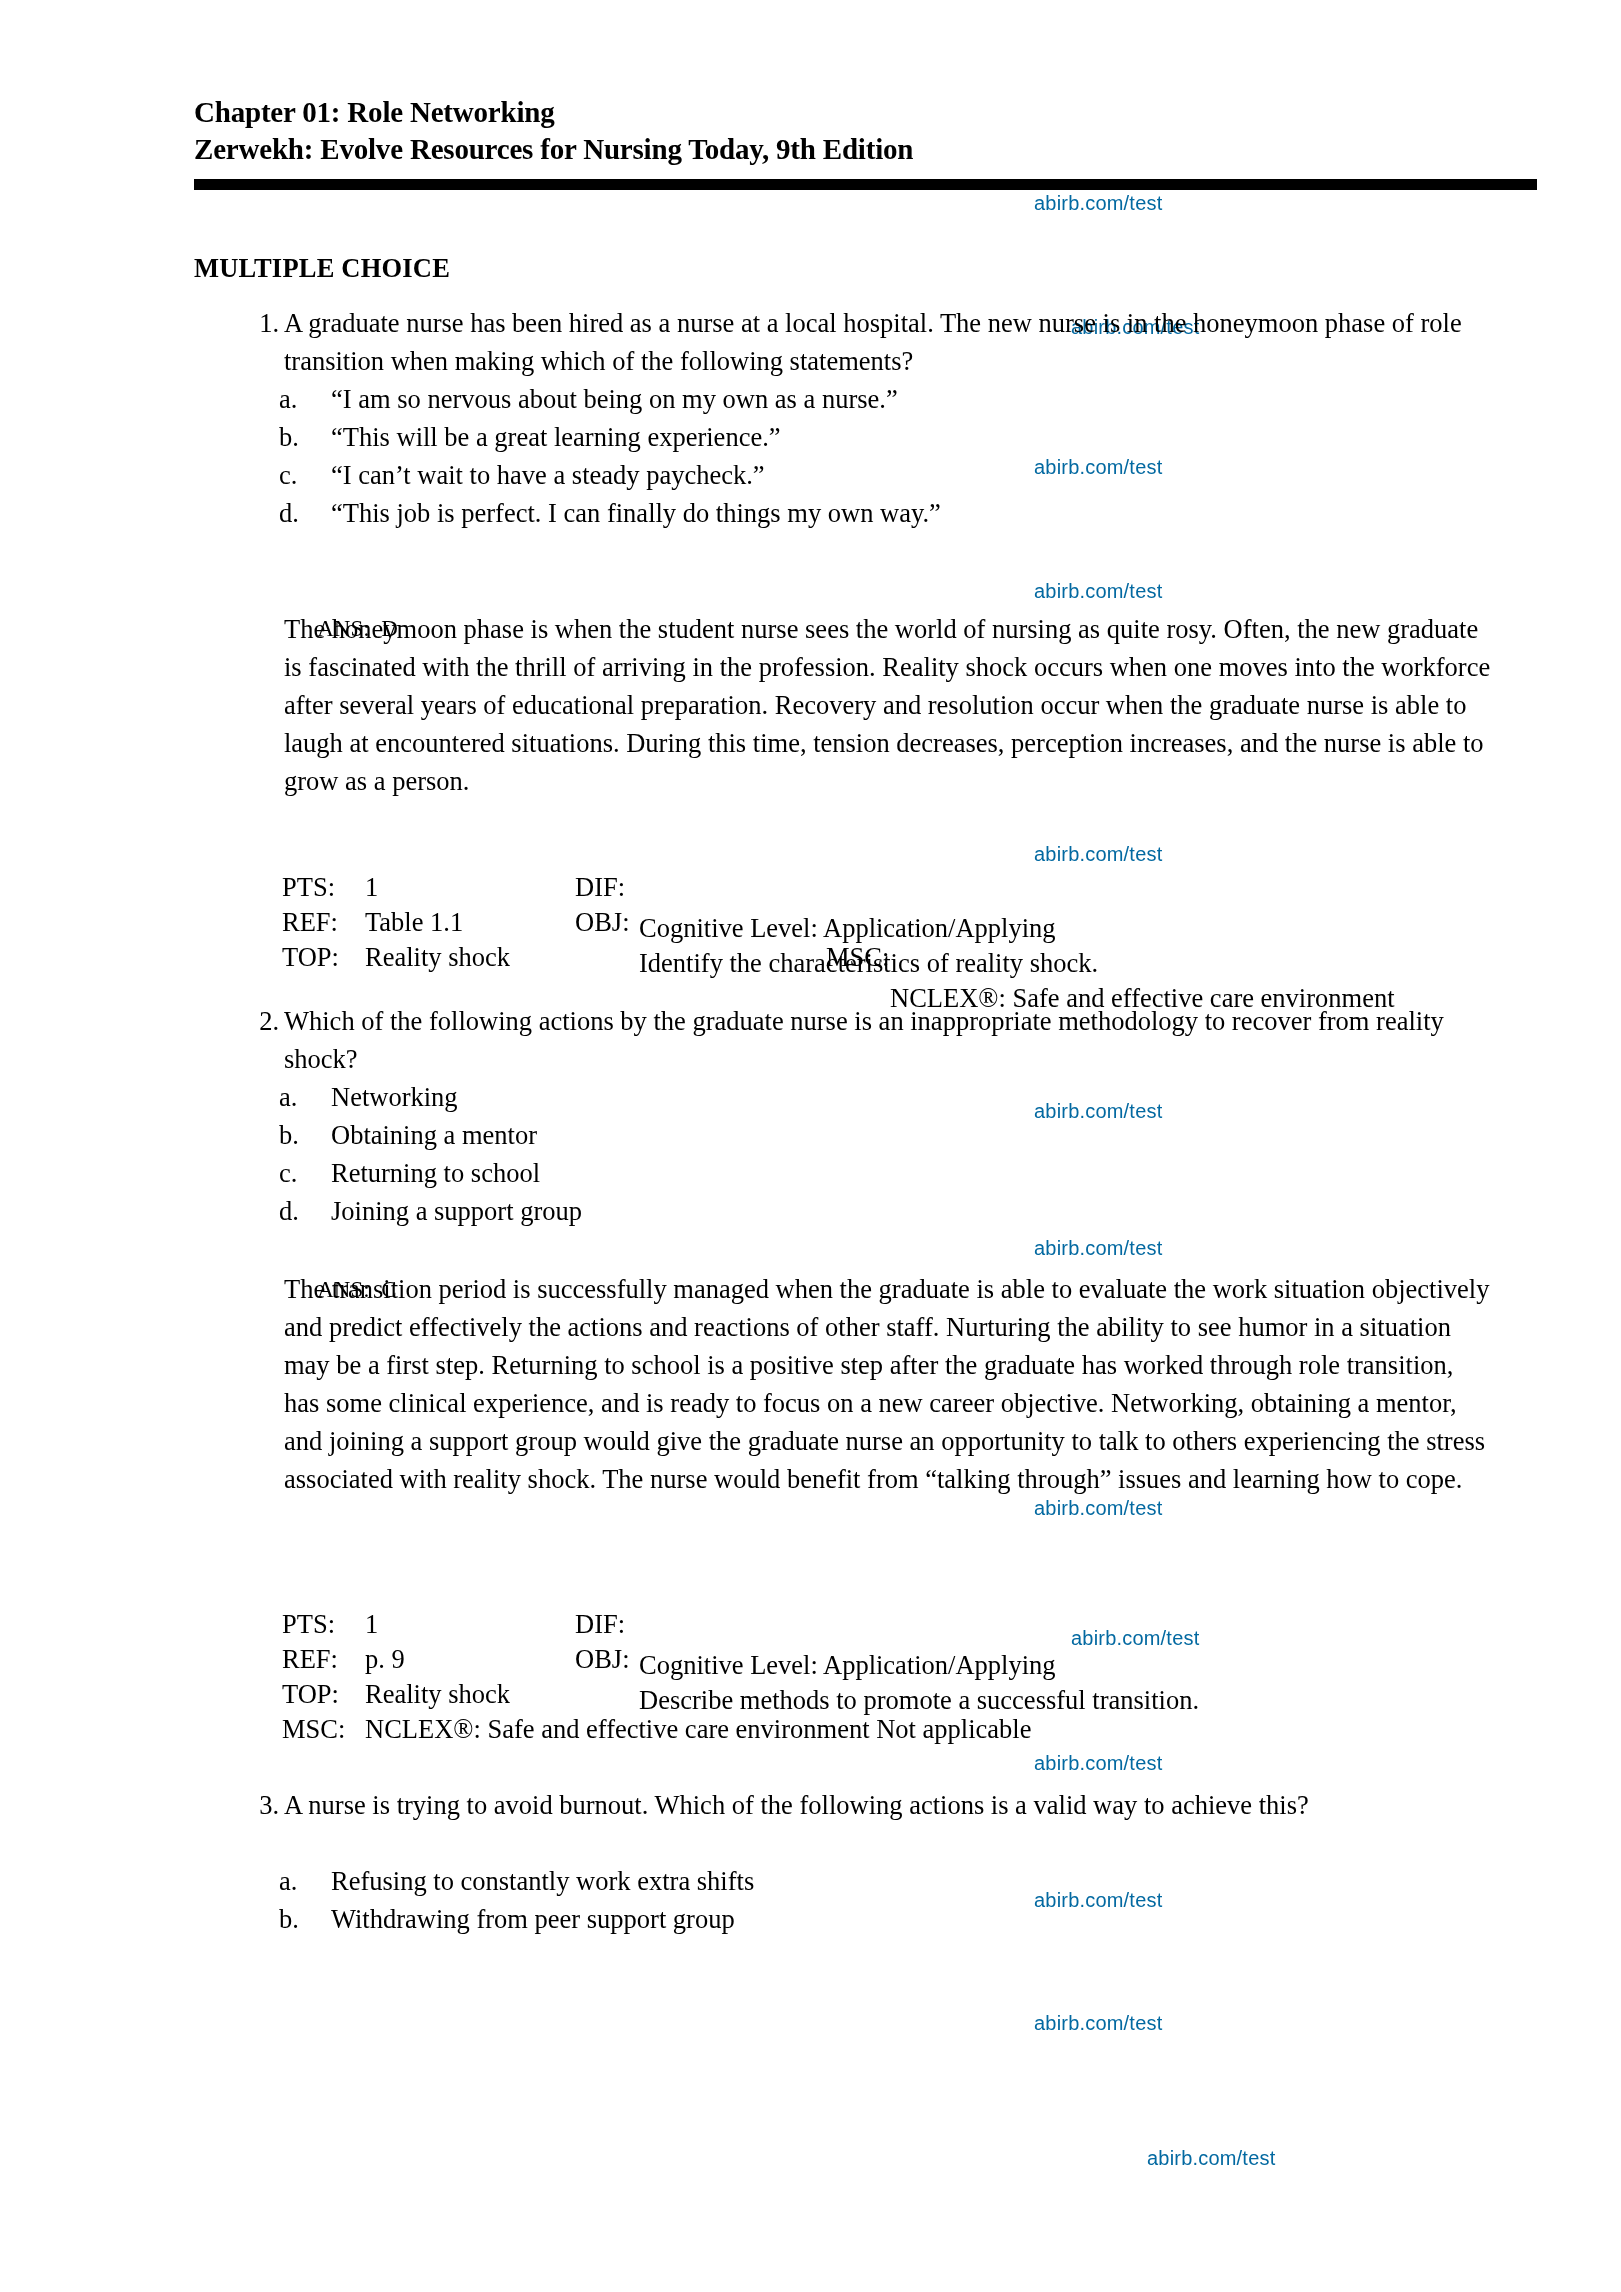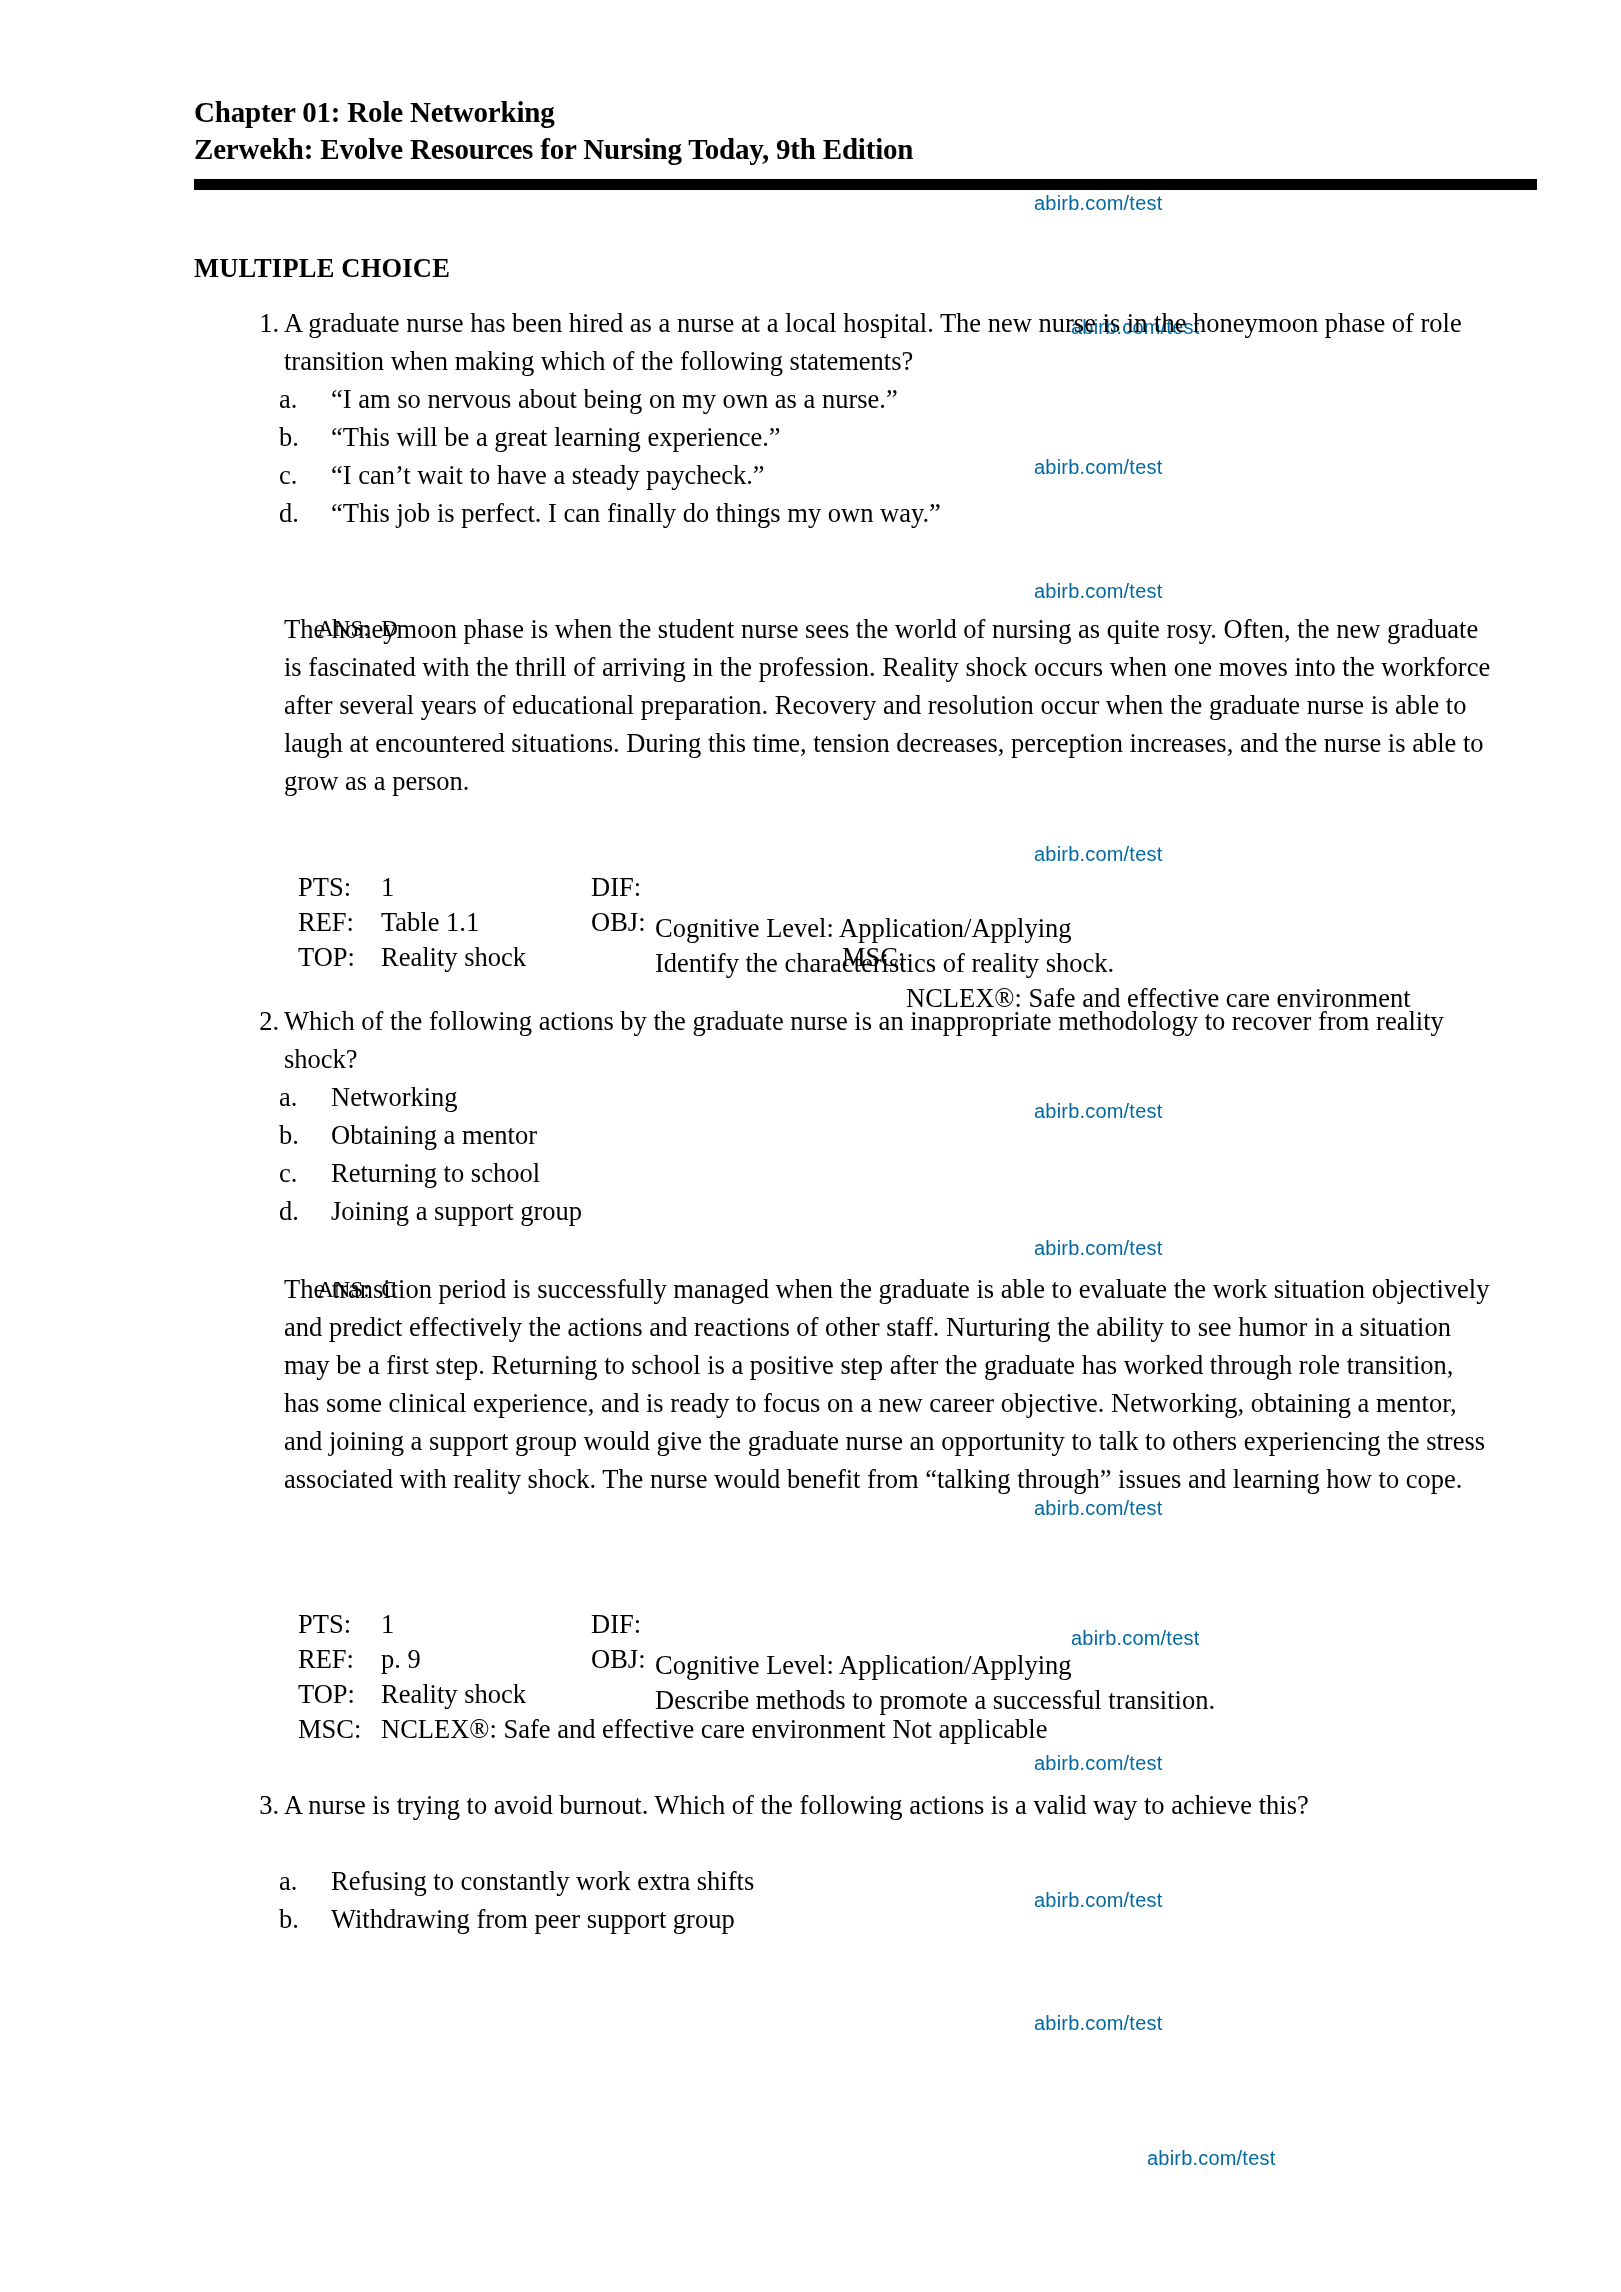--- a/index.html
+++ b/index.html
@@ -133,21 +133,21 @@
     position: absolute;
     left: 284px;
     width: 1210px;
     font-size: 26.5px;
     line-height: 38px;
     text-align: left;
   }
 
   .meta {
     position: absolute;
-    left: 16px;
+    left: 0;
     width: 1383px;
   }
   .meta-row {
     position: relative;
     height: 35px;
   }
   .meta-k1 {
     position: absolute;
     left: 282px;
     font-size: 26.5px;

